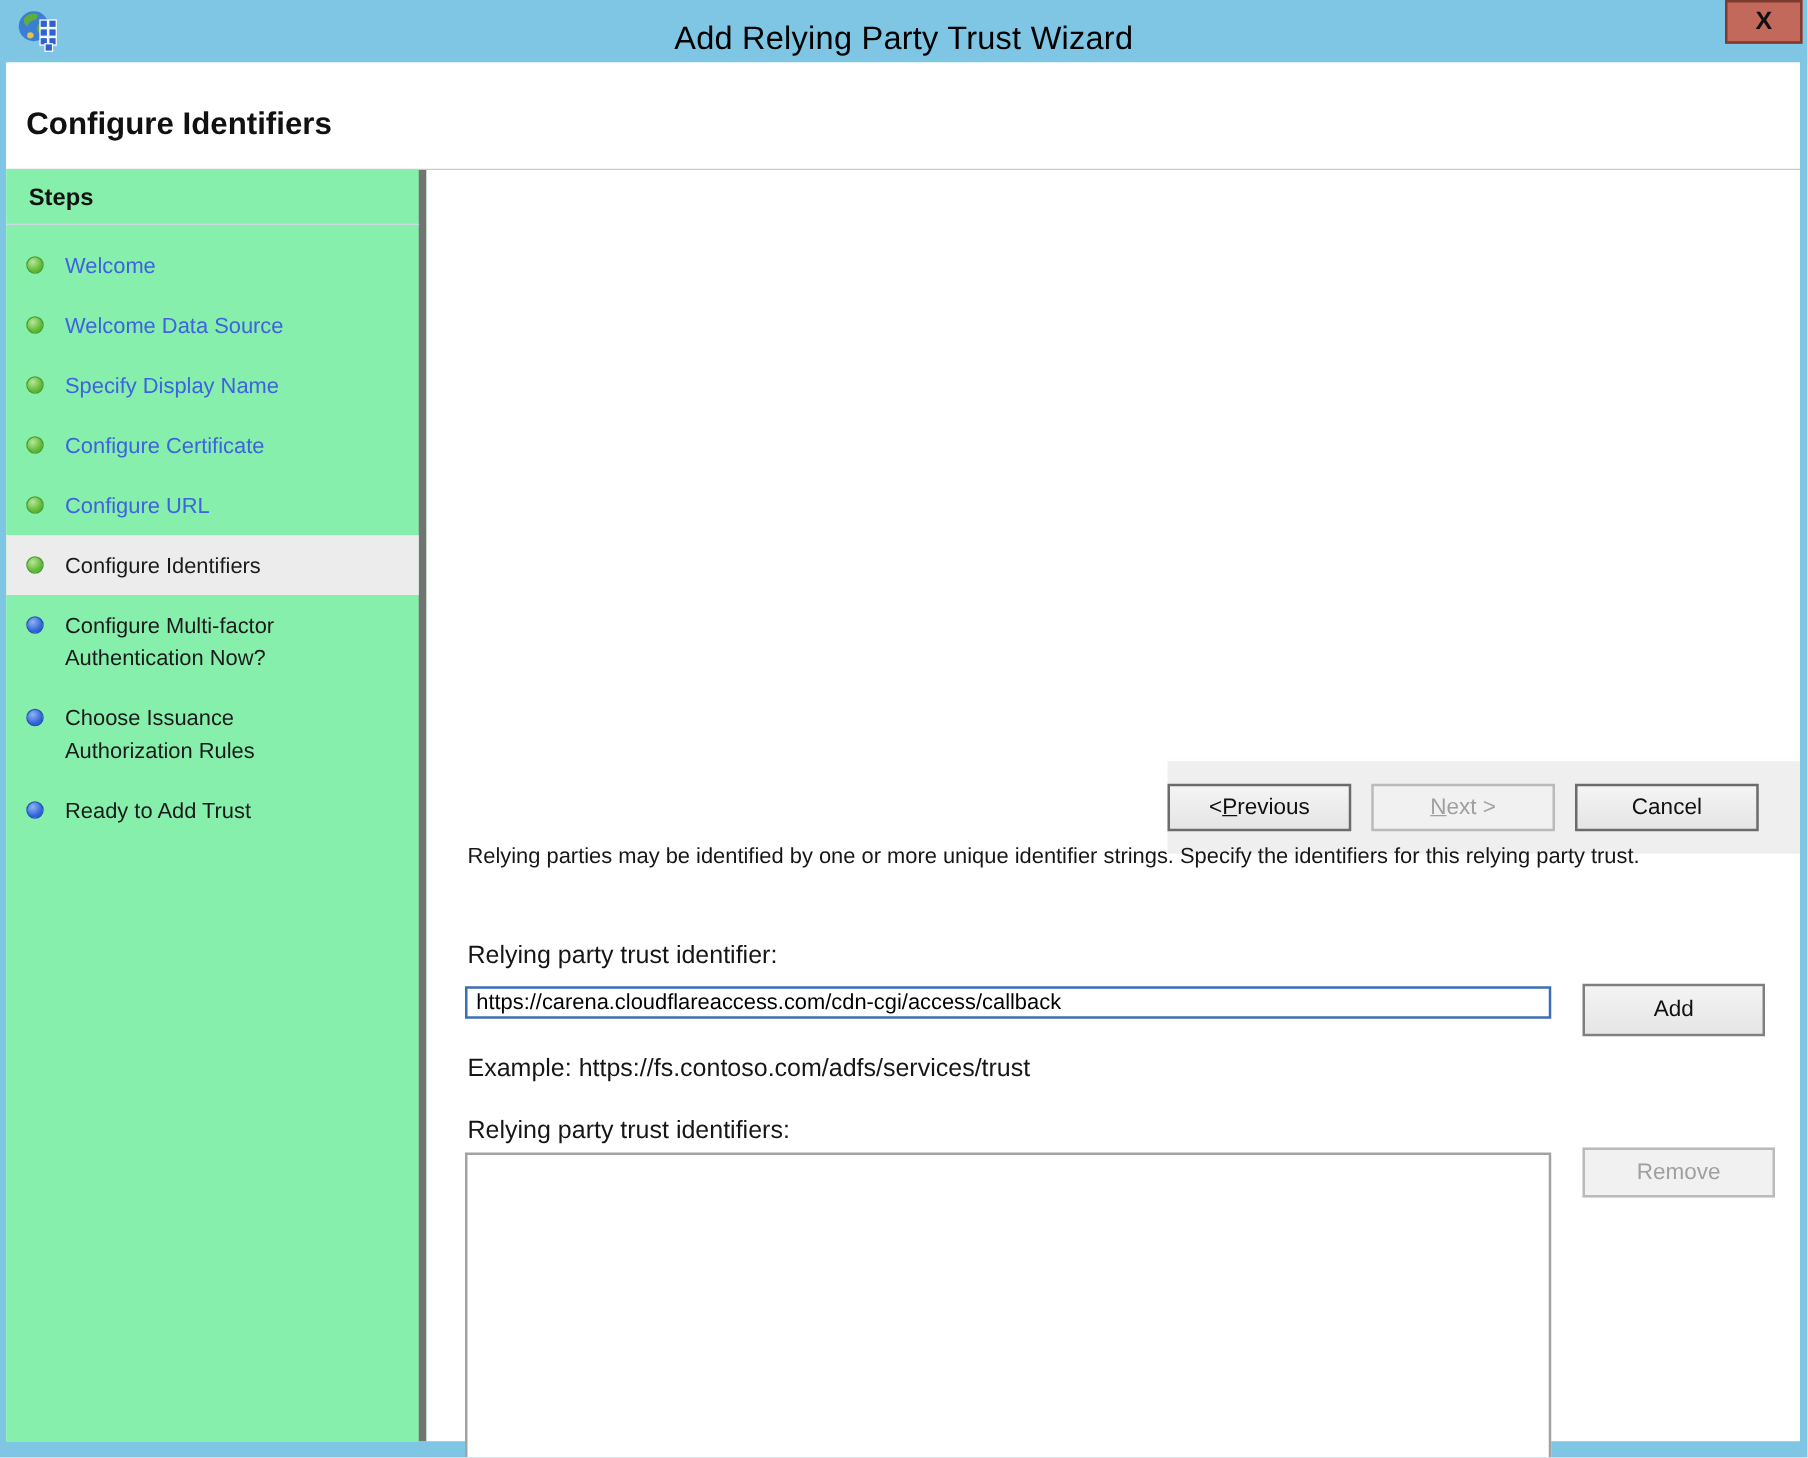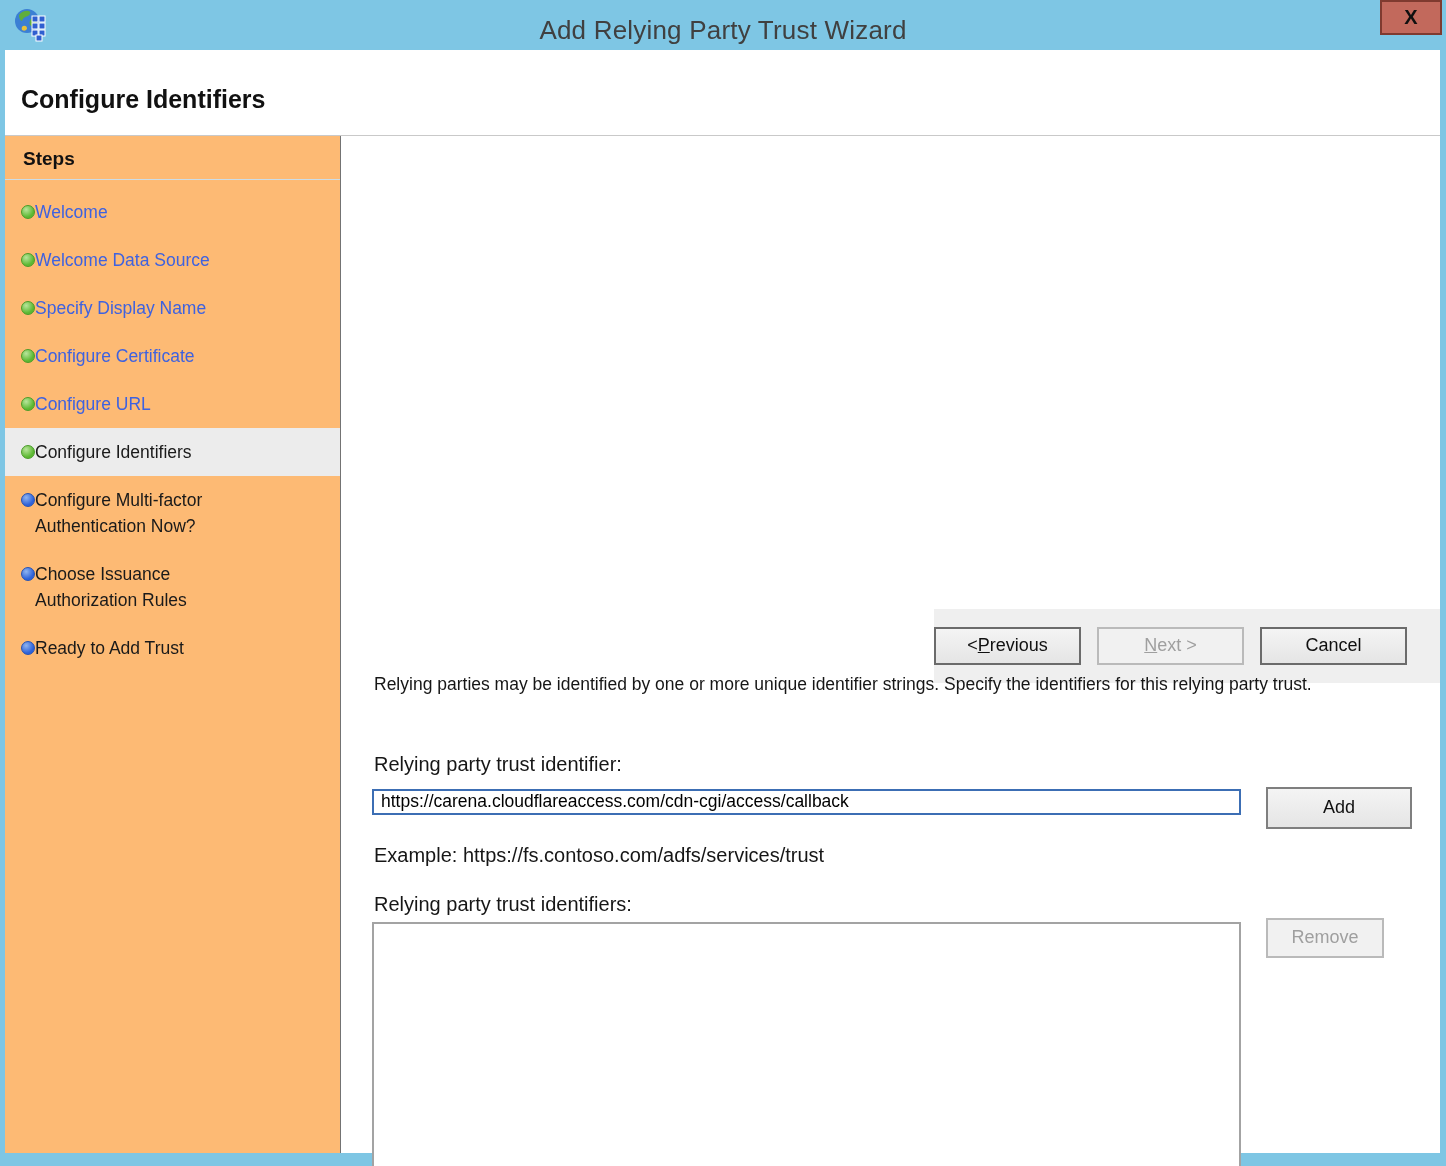--- a/index.html
+++ b/index.html
@@ -19,21 +19,21 @@
     height: 50px;
     background: #7ec6e4;
   }
   .app-icon {
     position: absolute; left: 13px; top: 7px;
     width: 38px; height: 36px;
   }
   .win-title {
     position: absolute; left: 0; right: 0; top: 0; height: 61px;
     display: flex; align-items: center; justify-content: center;
-    font-size: 26px; color: #404040; letter-spacing: 0.2px; border-radius: 18px;
+    font-size: 26px; color: #000000; letter-spacing: 0.2px; border-radius: 18px;
   }
   .close-btn {
     position: absolute; top: 0; right: 4px;
     width: 62px; height: 35px;
     background: #c2695c;
     border: 2px solid #7f3a2f;
     color: #101010;
     font-size: 20px; font-weight: bold;
     display: flex; align-items: center; justify-content: center;
     cursor: default;
@@ -54,22 +54,22 @@
     padding-left: 16px; padding-top: 14px;
   }
   .page-header h1 {
     font-size: 25px; font-weight: bold; color: #111111;
   }
 
   
   .body-row { flex: 1; display: flex; min-height: 0; }
 
   .sidebar {
-    width: 336px; background: #fdba74;
-    border-right: 1px solid #737373;
+    width: 336px; background: #86efac;
+    border-right: 6px solid #737373;
     padding-top: 12px;
     flex-shrink: 0;
   }
   .steps-title {
     font-size: 19px; font-weight: bold; color: #111111;
     margin-left: 18px;
   }
   .steps-divider {
     border: none; border-top: 1px solid #ccdce6;
     margin-top: 9px;
@@ -78,21 +78,21 @@
   .step {
     display: flex; align-items: flex-start;
     padding: 11px 8px 11px 16px;
     font-size: 17.5px; line-height: 26px;
     color: #1a1a1a;
   }
   .step .bullet {
     width: 14px; height: 14px; border-radius: 50%;
     margin: 6px 0 0 0; flex-shrink: 0;
   }
-  .step .label { max-width: 230px; }
+  .step .label { margin-left: 17px; max-width: 230px; }
   .step.completed .bullet {
     background: radial-gradient(circle at 35% 30%, #b8e59b, #5cb832 65%);
     border: 1px solid #4a9c28;
   }
   .step.upcoming .bullet, .step.current.future .bullet {
     background: radial-gradient(circle at 35% 30%, #8fb4f0, #2e62d9 65%);
     border: 1px solid #2553b5;
   }
   .step.current .bullet {
     background: radial-gradient(circle at 35% 30%, #b8e59b, #5cb832 65%);
@@ -144,21 +144,21 @@
     font-family: "Liberation Sans", "DejaVu Sans", sans-serif;
     font-size: 18px;
     cursor: default;
   }
   .btn.disabled {
     border-color: #bababa;
     background: #f1f1f1;
     color: #9f9f9f;
   }
   .add-btn    { position: absolute; left: 925px; top: 142px; width: 146px; height: 42px; border-color: #7f7f7f; }
-  .remove-btn { position: absolute; left: 925px; top: 273px; width: 118px; height: 40px; }
+  .remove-btn { position: absolute; left: 925px; top: 273px; width: 154px; height: 40px; }
 
   
   .footer {
     height: 76px; background: #efefef;
     border-top: 2px solid #ffffff;
     display: flex; align-items: center; justify-content: flex-end;
     gap: 16px; padding-right: 33px;
   }
   .footer .btn { width: 147px; height: 38px; }
   .ak { text-decoration: underline; }

